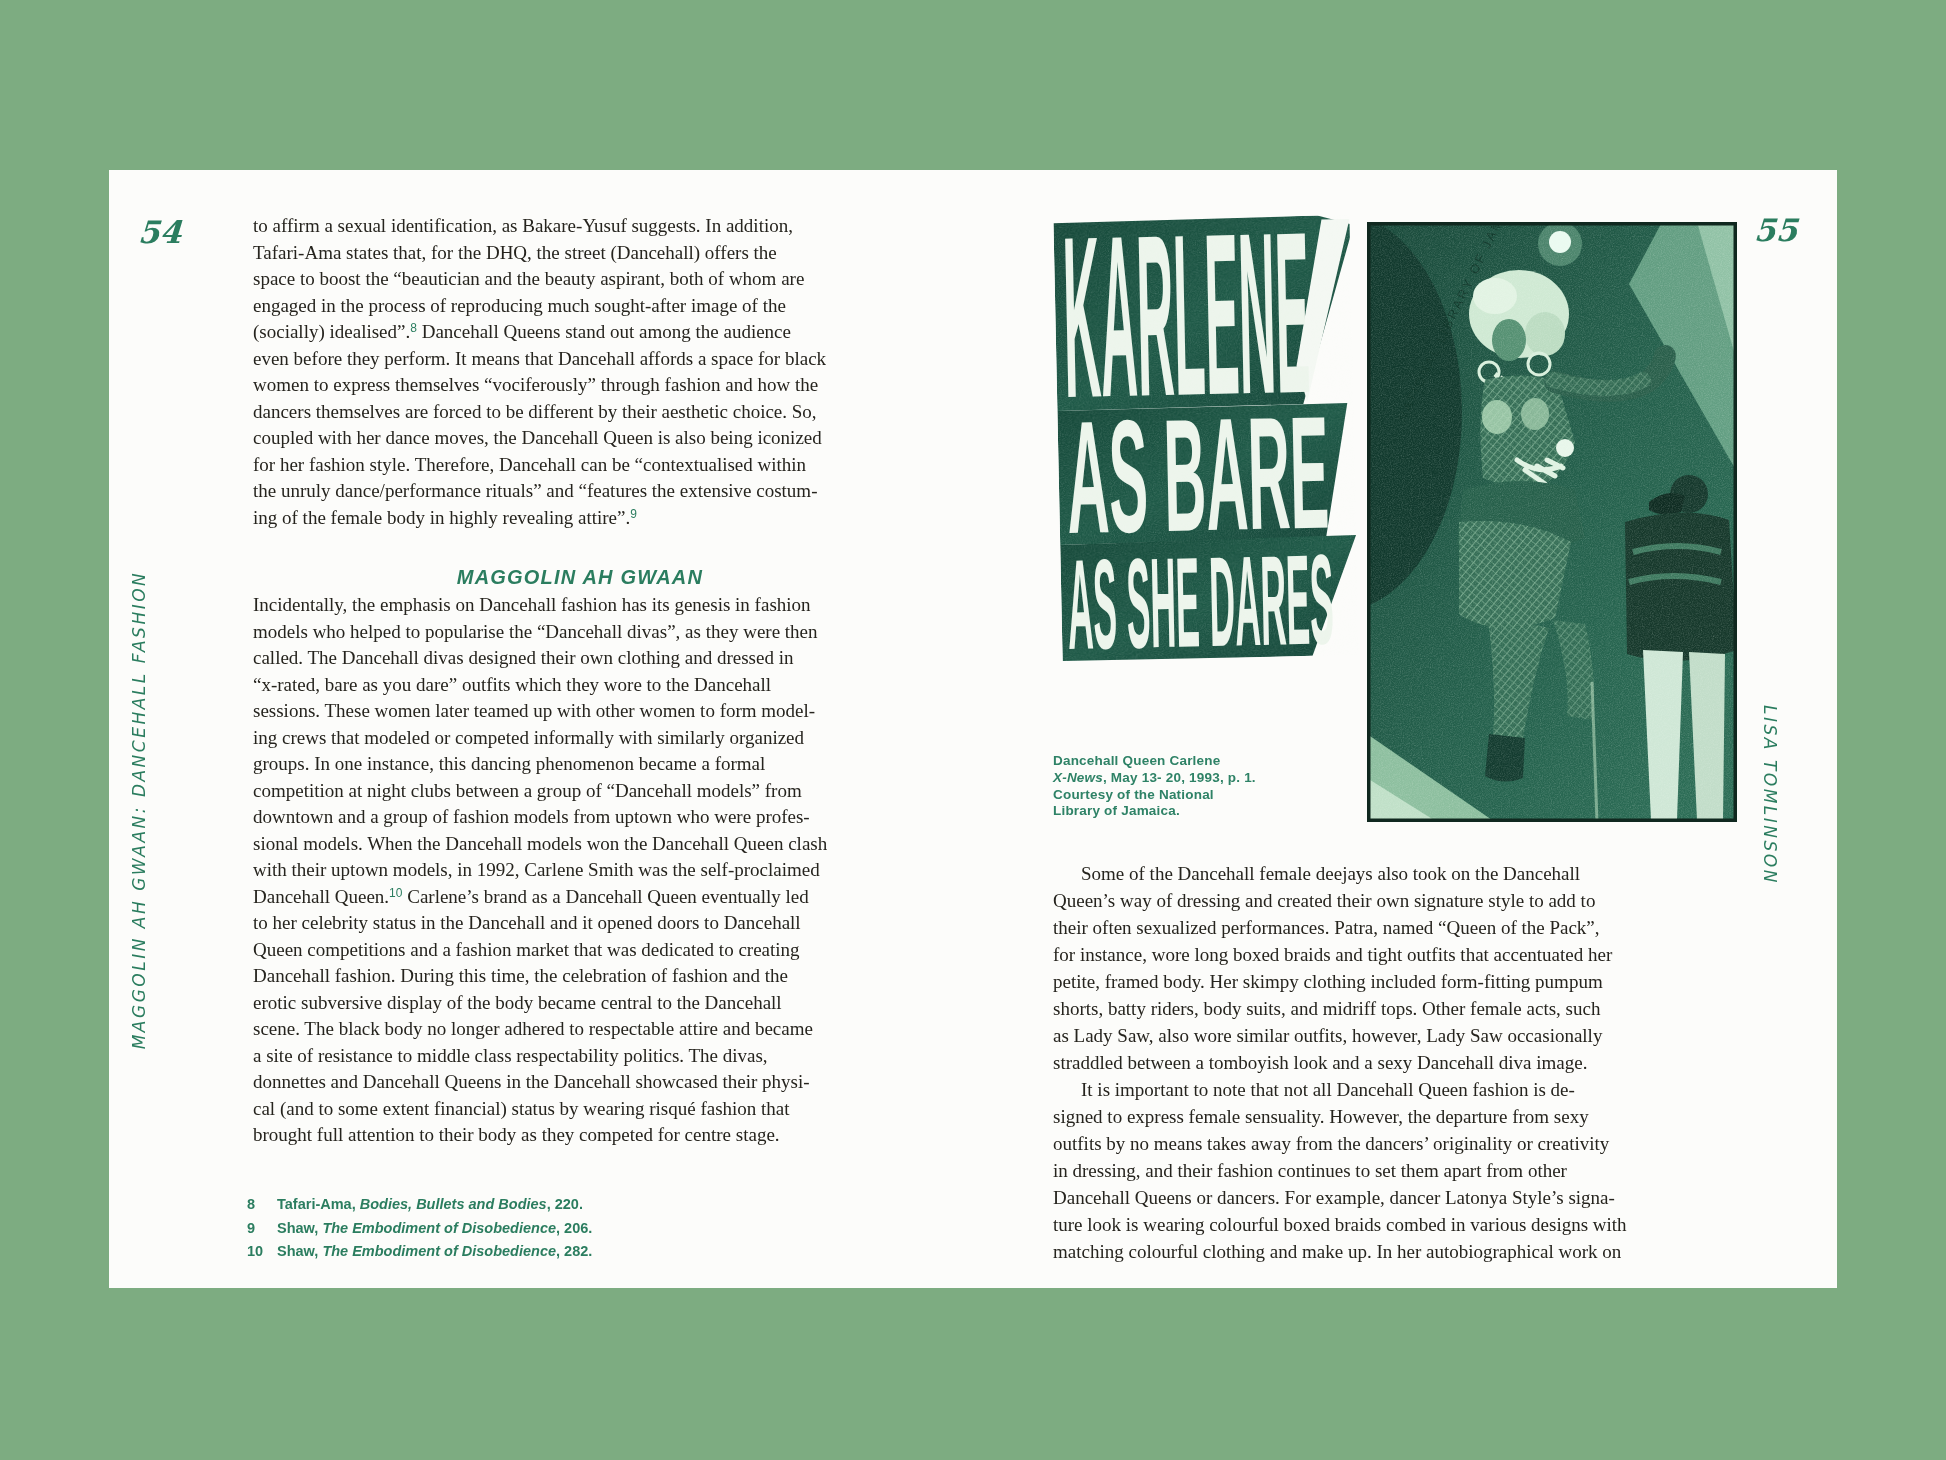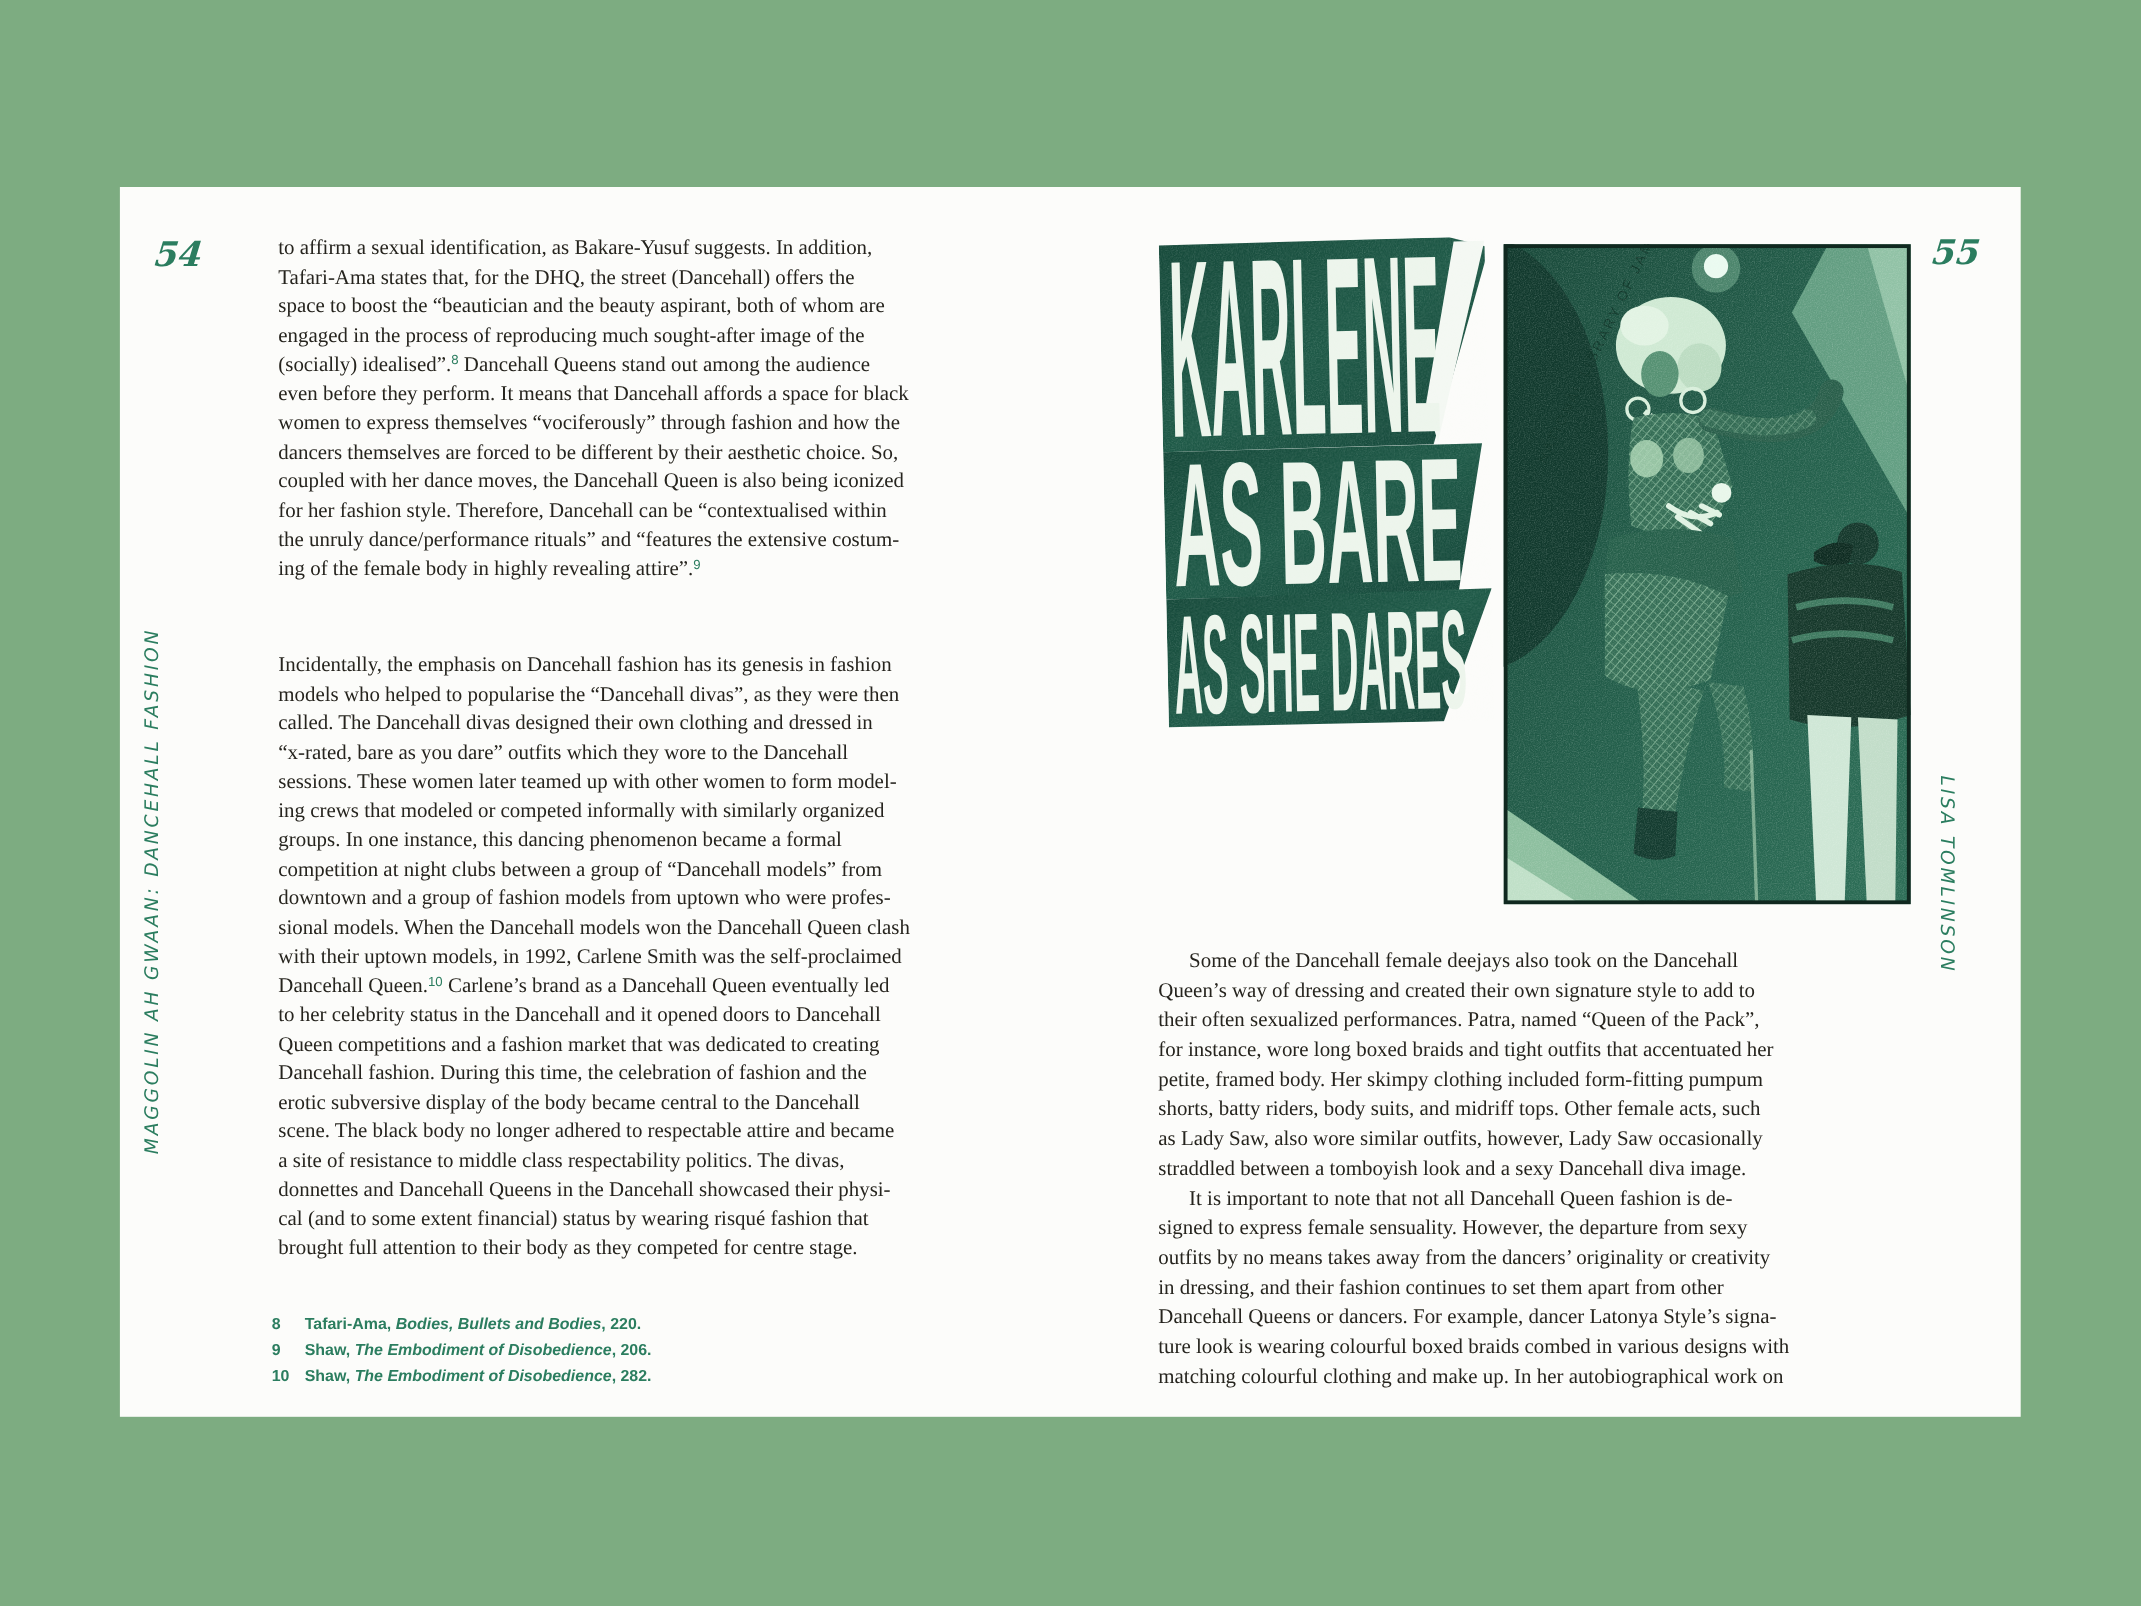--- a/index.html
+++ b/index.html
@@ -46,20 +46,21 @@
 
 <div class="canvas">
   <div class="spread">
 
     <div class="abs pagenum" style="left:32px;top:44px;">54</div>
 
     <div class="abs v-side v-left">MAGGOLIN AH GWAAN: DANCEHALL FASHION</div>
 
     <div class="abs body-text" style="left:144px;top:43px;">to affirm a sexual identification, as Bakare-Yusuf suggests. In addition,<br>Tafari-Ama states that, for the DHQ, the street (Dancehall) offers the<br>space to boost the “beautician and the beauty aspirant, both of whom are<br>engaged in the process of reproducing much sought-after image of the<br>(socially) idealised”.<sup class="fnref">8</sup> Dancehall Queens stand out among the audience<br>even before they perform. It means that Dancehall affords a space for black<br>women to express themselves “vociferously” through fashion and how the<br>dancers themselves are forced to be different by their aesthetic choice. So,<br>coupled with her dance moves, the Dancehall Queen is also being iconized<br>for her fashion style. Therefore, Dancehall can be “contextualised within<br>the unruly dance/performance rituals” and “features the extensive costum-<br>ing of the female body in highly revealing attire”.<sup class="fnref">9</sup></div>
 
+    <div class="abs sec-heading" style="left:156px;top:396px;">MAGGOLIN AH GWAAN</div>
 
     <div class="abs body-text" style="left:144px;top:422px;">Incidentally, the emphasis on Dancehall fashion has its genesis in fashion<br>models who helped to popularise the “Dancehall divas”, as they were then<br>called. The Dancehall divas designed their own clothing and dressed in<br>“x-rated, bare as you dare” outfits which they wore to the Dancehall<br>sessions. These women later teamed up with other women to form model-<br>ing crews that modeled or competed informally with similarly organized<br>groups. In one instance, this dancing phenomenon became a formal<br>competition at night clubs between a group of “Dancehall models” from<br>downtown and a group of fashion models from uptown who were profes-<br>sional models. When the Dancehall models won the Dancehall Queen clash<br>with their uptown models, in 1992, Carlene Smith was the self-proclaimed<br>Dancehall Queen.<sup class="fnref">10</sup> Carlene’s brand as a Dancehall Queen eventually led<br>to her celebrity status in the Dancehall and it opened doors to Dancehall<br>Queen competitions and a fashion market that was dedicated to creating<br>Dancehall fashion. During this time, the celebration of fashion and the<br>erotic subversive display of the body became central to the Dancehall<br>scene. The black body no longer adhered to respectable attire and became<br>a site of resistance to middle class respectability politics. The divas,<br>donnettes and Dancehall Queens in the Dancehall showcased their physi-<br>cal (and to some extent financial) status by wearing risqué fashion that<br>brought full attention to their body as they competed for centre stage.</div>
 
     <div class="abs footnotes" style="left:138px;top:1026px;">
       <div class="fn-row">
         <span class="fn-num">8</span>
         <span class="fn-text">Tafari-Ama, <i>Bodies, Bullets and Bodies</i>, 220.</span>
       </div>
       <div class="fn-row">
         <span class="fn-num">9</span>
@@ -159,19 +160,20 @@
         <path d="M276,428 l40,2 l-6,168 l-26,0 z" fill="#cfe7d6"></path>
         <path d="M322,430 l36,2 l-2,166 l-26,0 z" fill="#c2ddc9"></path>
       </g>
 
       <polygon points="0,600 0,512 128,600" fill="#8dbf9f"></polygon>
       <polygon points="0,600 0,556 70,600" fill="#c0e0c8"></polygon>
       <rect x="0" y="0" width="370" height="600" filter="url(#grain)" opacity="0.38"></rect>
       <rect x="1.5" y="1.5" width="367" height="597" fill="none" stroke="#10281f" stroke-width="4"></rect>
     </svg>
 
+    <div class="abs caption" style="left:944px;top:583px;">Dancehall Queen Carlene<br><i>X-News</i>, May 13- 20, 1993, p. 1.<br>Courtesy of the National<br>Library of Jamaica.</div>
 
     <div class="abs body-text rt indent1" style="left:944px;top:690px;">Some of the Dancehall female deejays also took on the Dancehall<br>Queen’s way of dressing and created their own signature style to add to<br>their often sexualized performances. Patra, named “Queen of the Pack”,<br>for instance, wore long boxed braids and tight outfits that accentuated her<br>petite, framed body. Her skimpy clothing included form-fitting pumpum<br>shorts, batty riders, body suits, and midriff tops. Other female acts, such<br>as Lady Saw, also wore similar outfits, however, Lady Saw occasionally<br>straddled between a tomboyish look and a sexy Dancehall diva image.</div>
 
     <div class="abs body-text rt indent1" style="left:944px;top:906px;">It is important to note that not all Dancehall Queen fashion is de-<br>signed to express female sensuality. However, the departure from sexy<br>outfits by no means takes away from the dancers’ originality or creativity<br>in dressing, and their fashion continues to set them apart from other<br>Dancehall Queens or dancers. For example, dancer Latonya Style’s signa-<br>ture look is wearing colourful boxed braids combed in various designs with<br>matching colourful clothing and make up. In her autobiographical work on</div>
 
   </div>
 </div>
 
 </body></html>

